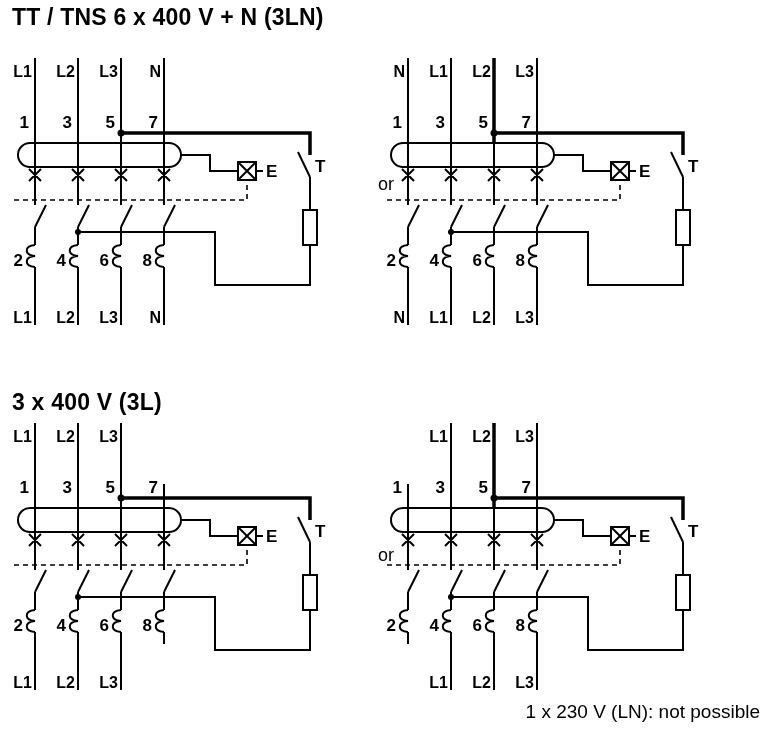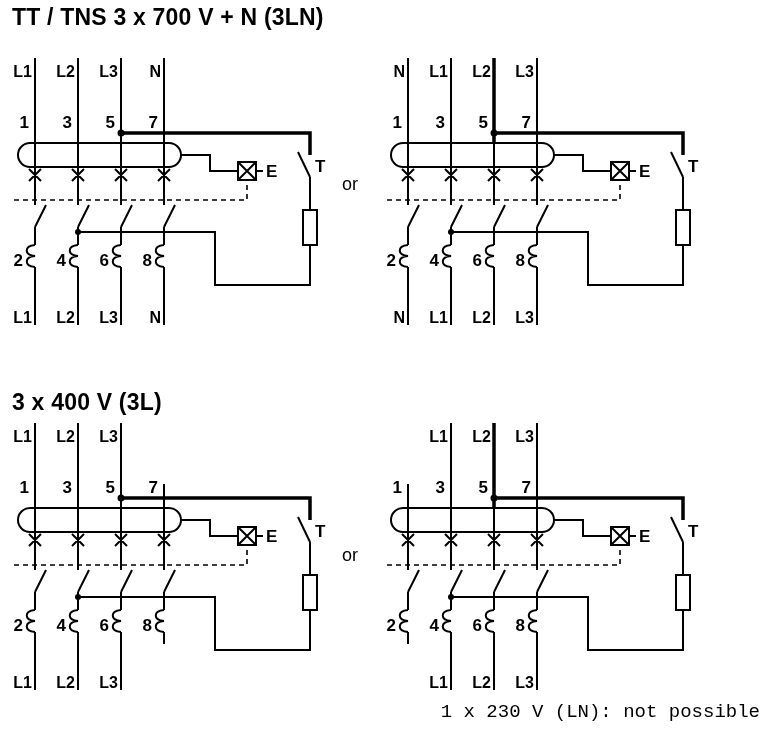--- a/index.html
+++ b/index.html
@@ -1,20 +1,20 @@
 <!DOCTYPE html>
 <html><head>
 <meta charset="utf-8">
 <style>
   html,body{margin:0;padding:0;background:#fff;}
   .stage{position:relative;width:770px;height:739px;background:#fff;overflow:hidden;
          font-family:"Liberation Sans",sans-serif;color:#000;}
   .title{position:absolute;font-weight:bold;font-size:23px;letter-spacing:.2px;white-space:nowrap;}
-  .or{position:absolute;font-size:18px;white-space:nowrap;}
-  .note{position:absolute;font-size:19px;white-space:nowrap;font-family:Liberation Mono, monospace;}
+  .or{position:absolute;font-size:18px;white-space:nowrap;margin-left:36px;}
+  .note{position:absolute;font-size:19px;white-space:nowrap;}
   svg.diag{position:absolute;width:335px;height:285px;overflow:visible;}
   svg text{font-family:"Liberation Sans",sans-serif;fill:#000;}
   .lbl{font-size:16px;font-weight:bold;}
   .num{font-size:17px;font-weight:bold;}
   .et{font-size:17px;font-weight:bold;}
   .ln{stroke:#000;stroke-width:2;fill:none;}
   .tk{stroke-width:3.5;}
   .dash{stroke:#000;stroke-width:1.6;fill:none;stroke-dasharray:5 4;}
 </style>
 </head>
@@ -53,21 +53,21 @@
 
         <path class="ln" d="M181 100 H210 V116 H238 M256 116 H263"></path>
         <rect class="ln" x="238" y="107" width="18" height="18"></rect>
         <path class="ln" d="M238 107 L256 125 M256 107 L238 125"></path>
 
         <path class="dash" d="M14 145 H247 V125"></path>
       </g>
     </defs>
   </svg>
 
-  <div class="title" style="left:12px;top:4px">TT / TNS 3 x 700 V + N (3LN)</div>
+  <div class="title" style="left:12px;top:4px">TT / TNS 6 x 400 V + N (3LN)</div>
   <div class="title" style="left:12px;top:389px">3 x 400 V (3L)</div>
   <div class="or" style="left:342px;top:174px">or</div>
   <div class="or" style="left:342px;top:545px">or</div>
   <div class="note" style="right:10px;top:701px">1 x 230 V (LN): not possible</div>
 
   <svg class="diag" viewBox="0 0 335 285" style="left:0;top:55px">
     <use href="#core-art"></use>
     <path class="ln" d="M35 3 V88 M78 3 V88 M121 3 V88 M164 3 V88 M35 212 V270 M78 212 V270 M121 212 V270 M164 212 V270"></path>
     <text class="lbl" x="32" y="22" text-anchor="end">L1</text>
     <text class="lbl" x="75" y="22" text-anchor="end">L2</text>

